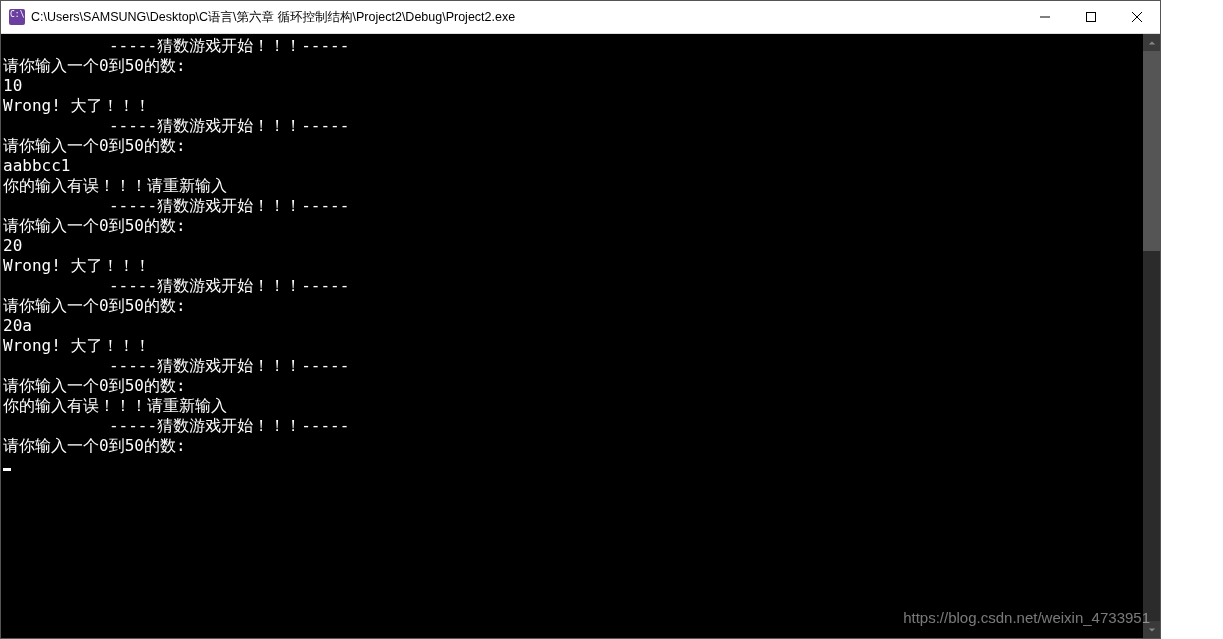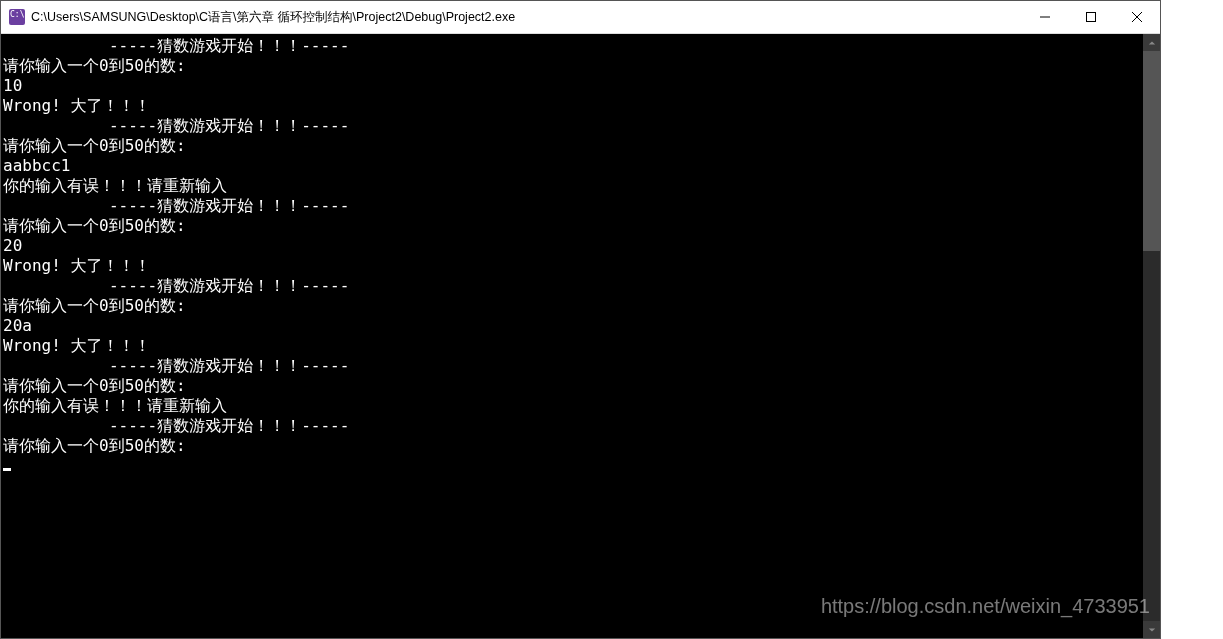--- a/index.html
+++ b/index.html
@@ -127,23 +127,23 @@
     position: absolute;
     left: 0;
     width: 17px;
     top: 17px;
     height: 200px;
     background: #555;
   }
   .watermark {
     position: absolute;
     right: 10px;
-    bottom: 20px;
+    bottom: 12px;
     color: rgba(220,220,220,0.55);
-    font-size: 20px;
+    font-size: 15px;
     font-family: Arial, sans-serif;
     pointer-events: none;
   }
 </style>
 </head>
 <body>
 
 <div class="window">
 
   <div class="titlebar">

